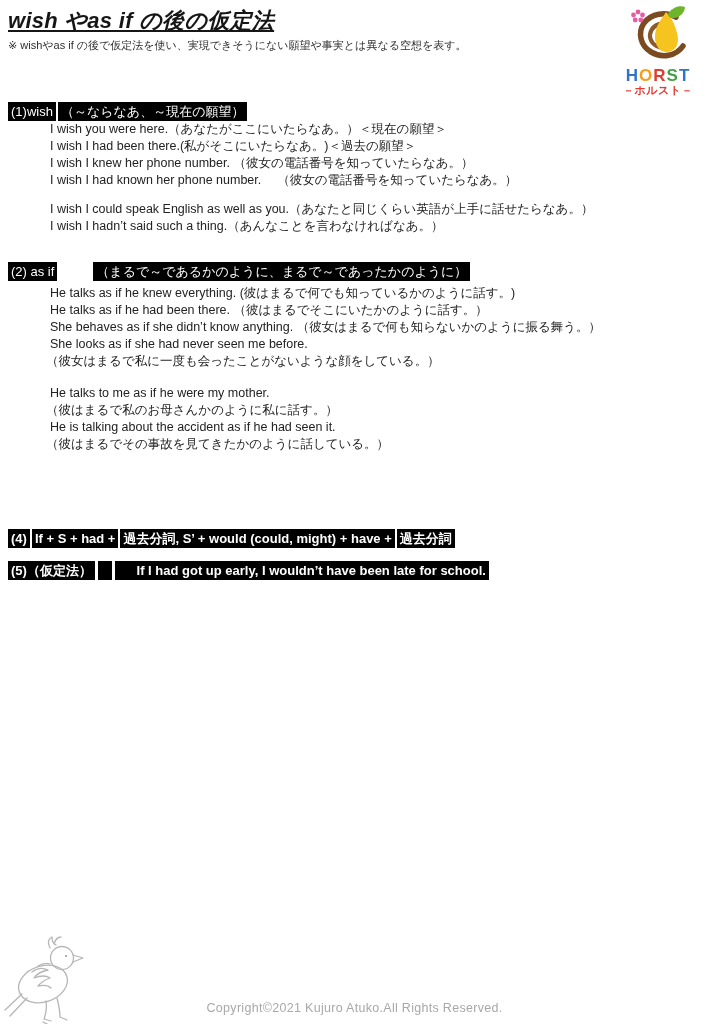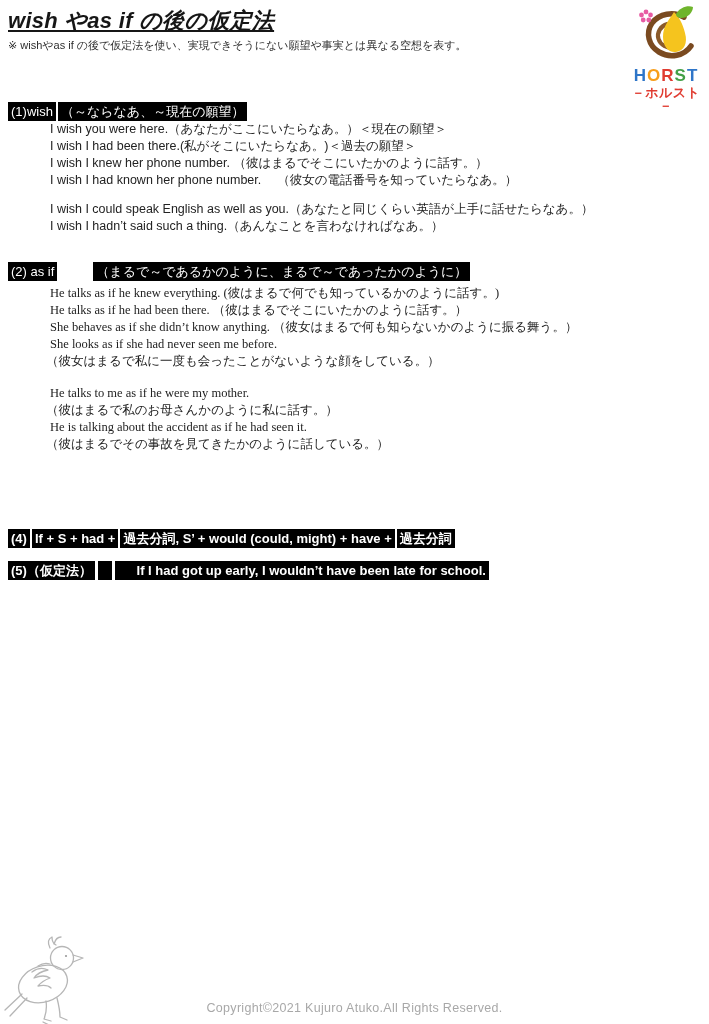--- a/index.html
+++ b/index.html
@@ -9,40 +9,40 @@
     overflow:hidden;margin:0 auto;
   }
   .title{
     position:absolute;left:8px;top:6px;
     font-size:22px;font-weight:bold;font-style:italic;
     text-decoration:underline;color:#161616;white-space:pre;letter-spacing:.3px;
   }
   .note{position:absolute;left:8px;top:38px;font-size:11px;color:#2e2e2e;white-space:pre;}
 
   
-  .logo{position:absolute;top:5px;right:5px;width:76px;text-align:center;line-height:1;}
+  .logo{position:absolute;top:5px;right:13px;width:76px;text-align:center;line-height:1;}
   .logo svg{display:block;margin:0 auto;}
   .logo-word{font-size:17px;font-weight:bold;letter-spacing:1px;font-family:"Liberation Sans",sans-serif;}
-  .logo-sub{font-size:13px;font-weight:bold;margin-top:2px;letter-spacing:.5px;}
+  .logo-sub{font-size:11px;font-weight:bold;margin-top:2px;letter-spacing:.5px;font-family:Liberation Mono, monospace;}
 
   
   .bar{position:absolute;left:8px;display:inline-flex;gap:2px;white-space:pre;border-radius:8px;}
   .seg{background:#000000;color:#ffffff;padding:2px 3px;font-size:13px;line-height:15px;white-space:pre;}
   .bold .seg{font-weight:bold;}
   #sec1-head{top:102px;}
   #sec2-head{top:262px;gap:36px;}
   #row4{top:529px;}
   #row5{top:561px;gap:3px;}
   #row5 .empty-cell{width:14px;padding:2px 0;}
   #row5 .sentence-cell{width:368px;text-align:right;padding-right:3px;}
 
   
   .body{position:absolute;left:8px;}
   #sec1-body{top:121px;}
-  #sec2-body{top:285px;font-family:Liberation Serif, serif;}
+  #sec2-body{top:285px;}
   .line{font-size:12.5px;line-height:17px;white-space:pre;padding-left:42px;color:#222;}
   .jp-cont{padding-left:38px;}
   .sp12{height:12px;}
   .sp15{height:15px;}
 
   .footer{
     position:absolute;left:0;right:0;top:1001px;text-align:center;
     font-size:12.5px;color:#a8a8a8;letter-spacing:.3px;
   }
   .bird{position:absolute;left:2px;bottom:0px;}
@@ -75,21 +75,21 @@
   </div>
 
   <div class="bar" id="sec1-head">
     <span class="seg">(1)wish</span>
     <span class="seg">（～ならなあ、～現在の願望）</span>
   </div>
 
   <div class="body" id="sec1-body">
     <div class="line">I wish you were here.（あなたがここにいたらなあ。）＜現在の願望＞</div>
     <div class="line">I wish I had been there.(私がそこにいたらなあ。)＜過去の願望＞</div>
-    <div class="line">I wish I knew her phone number. （彼はまるでそこにいたかのように話す。）</div>
+    <div class="line">I wish I knew her phone number. （彼女の電話番号を知っていたらなあ。）</div>
     <div class="line">I wish I had known her phone number.　 （彼女の電話番号を知っていたらなあ。）</div>
     <div class="sp12"></div>
     <div class="line">I wish I could speak English as well as you.（あなたと同じくらい英語が上手に話せたらなあ。）</div>
     <div class="line">I wish I hadn’t said such a thing.（あんなことを言わなければなあ。）</div>
   </div>
 
   <div class="bar" id="sec2-head">
     <span class="seg">(2) as if</span>
     <span class="seg">（まるで～であるかのように、まるで～であったかのように）</span>
   </div>

